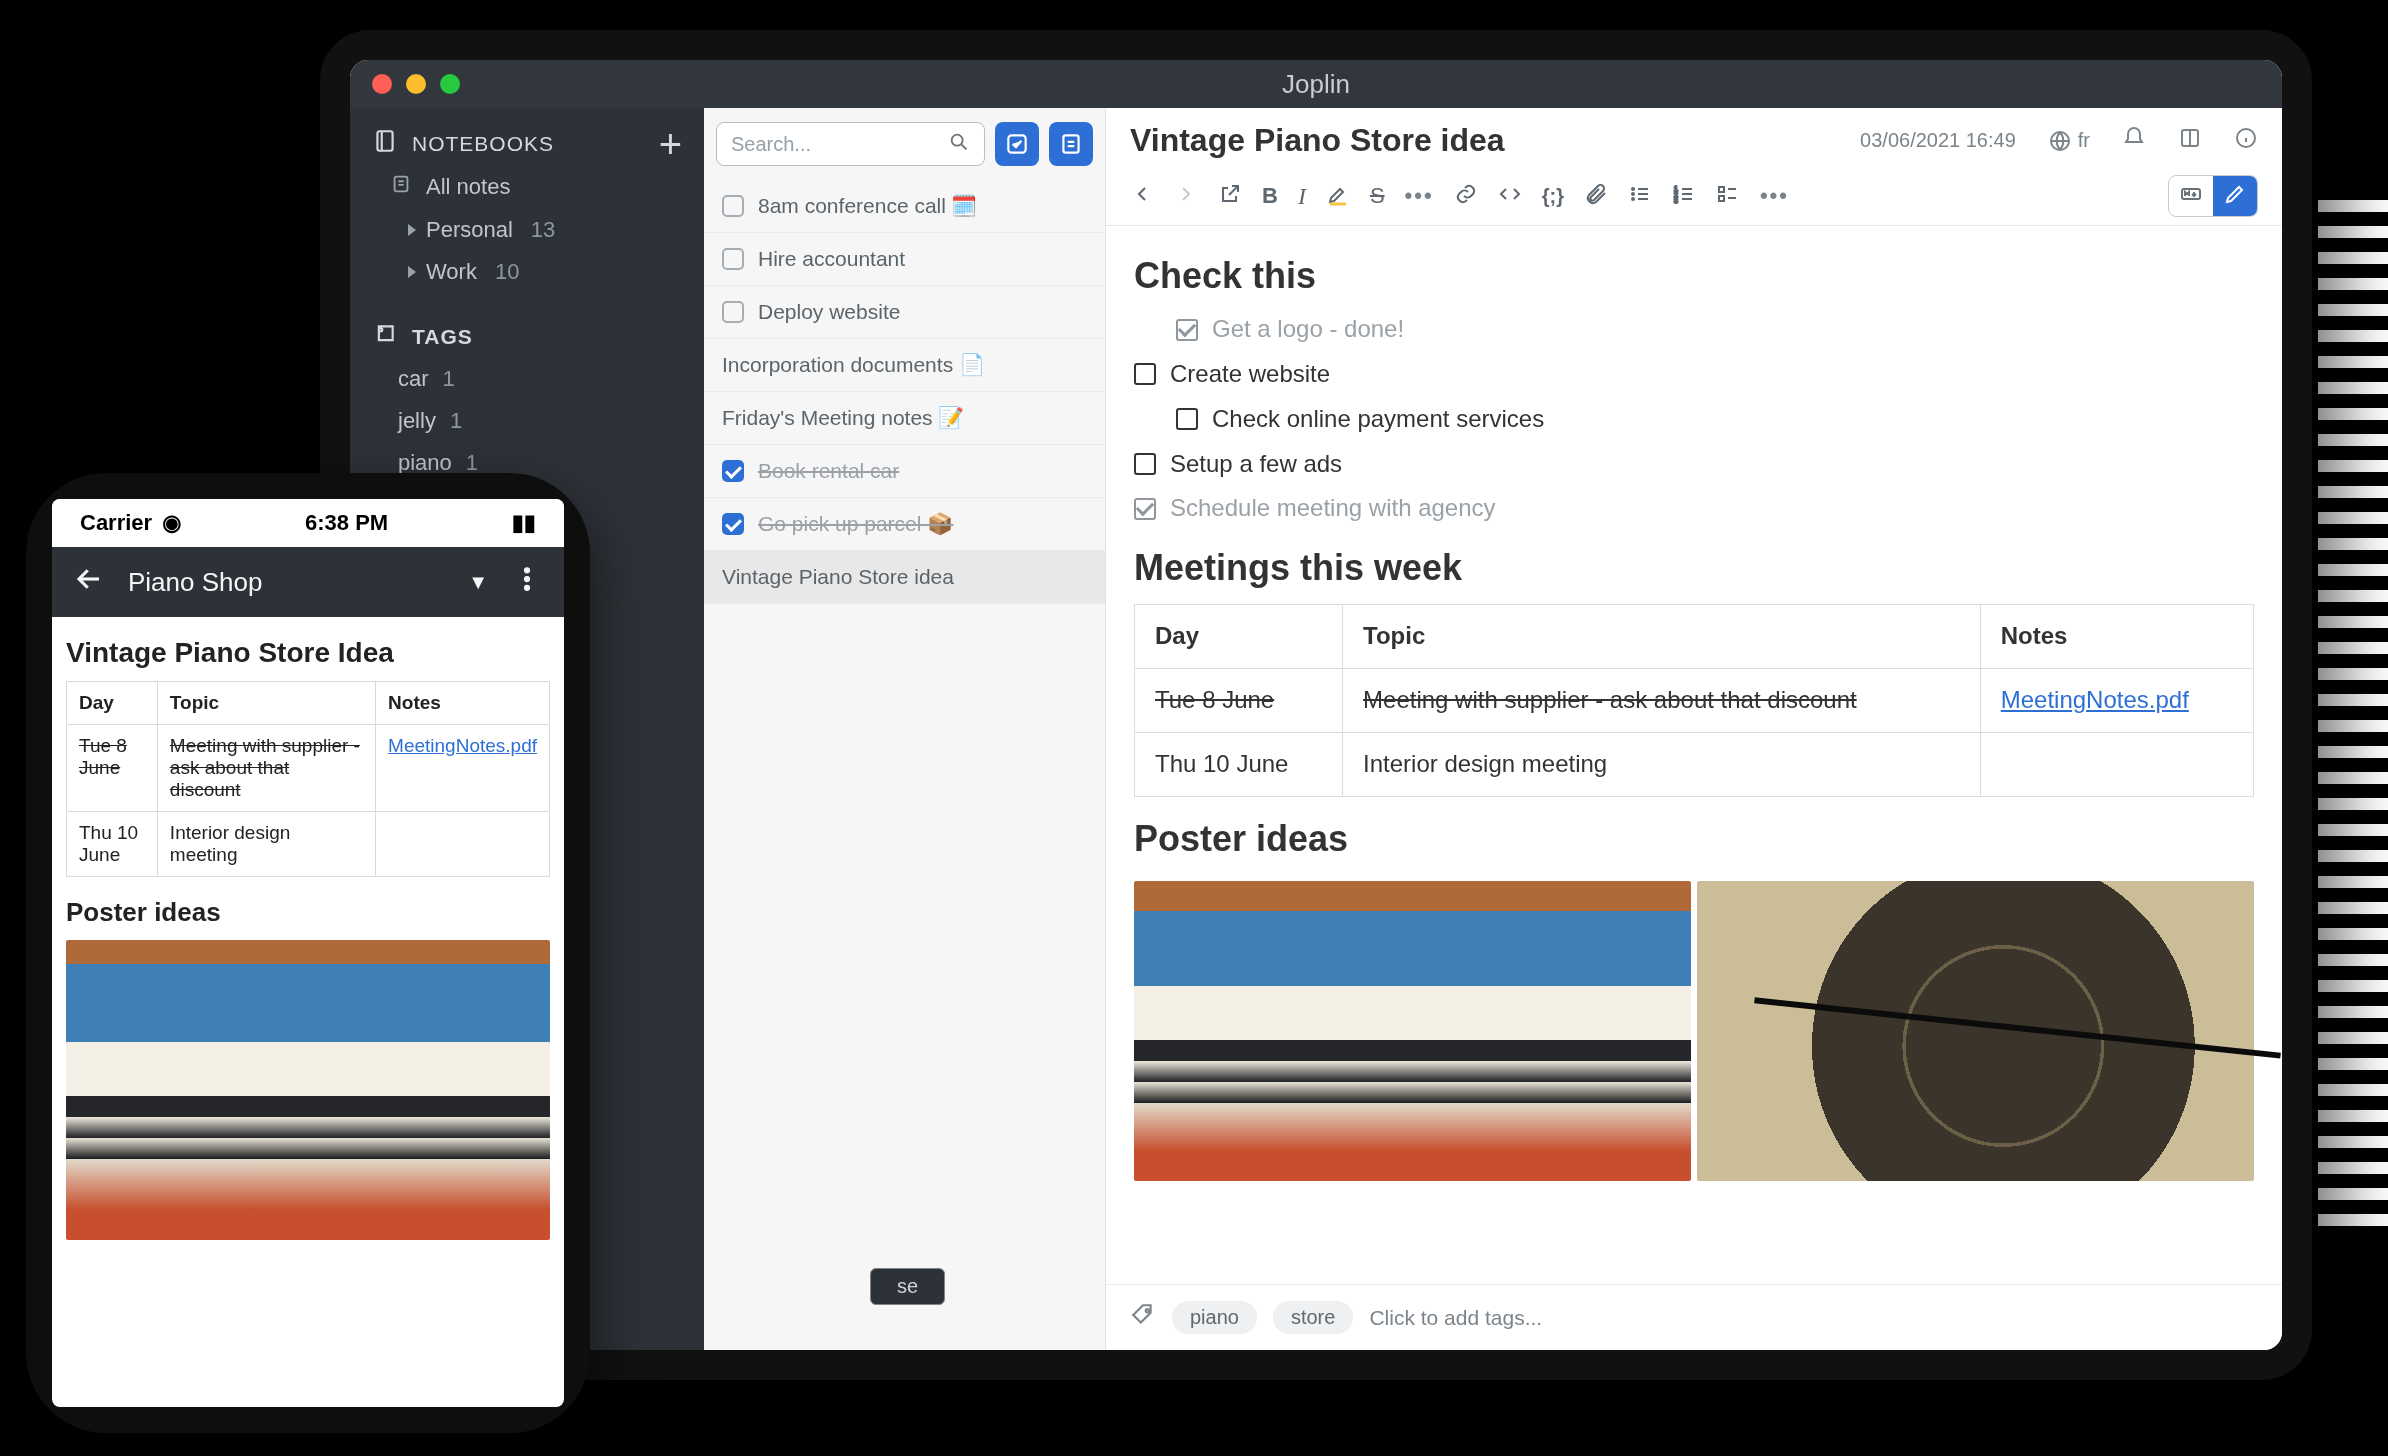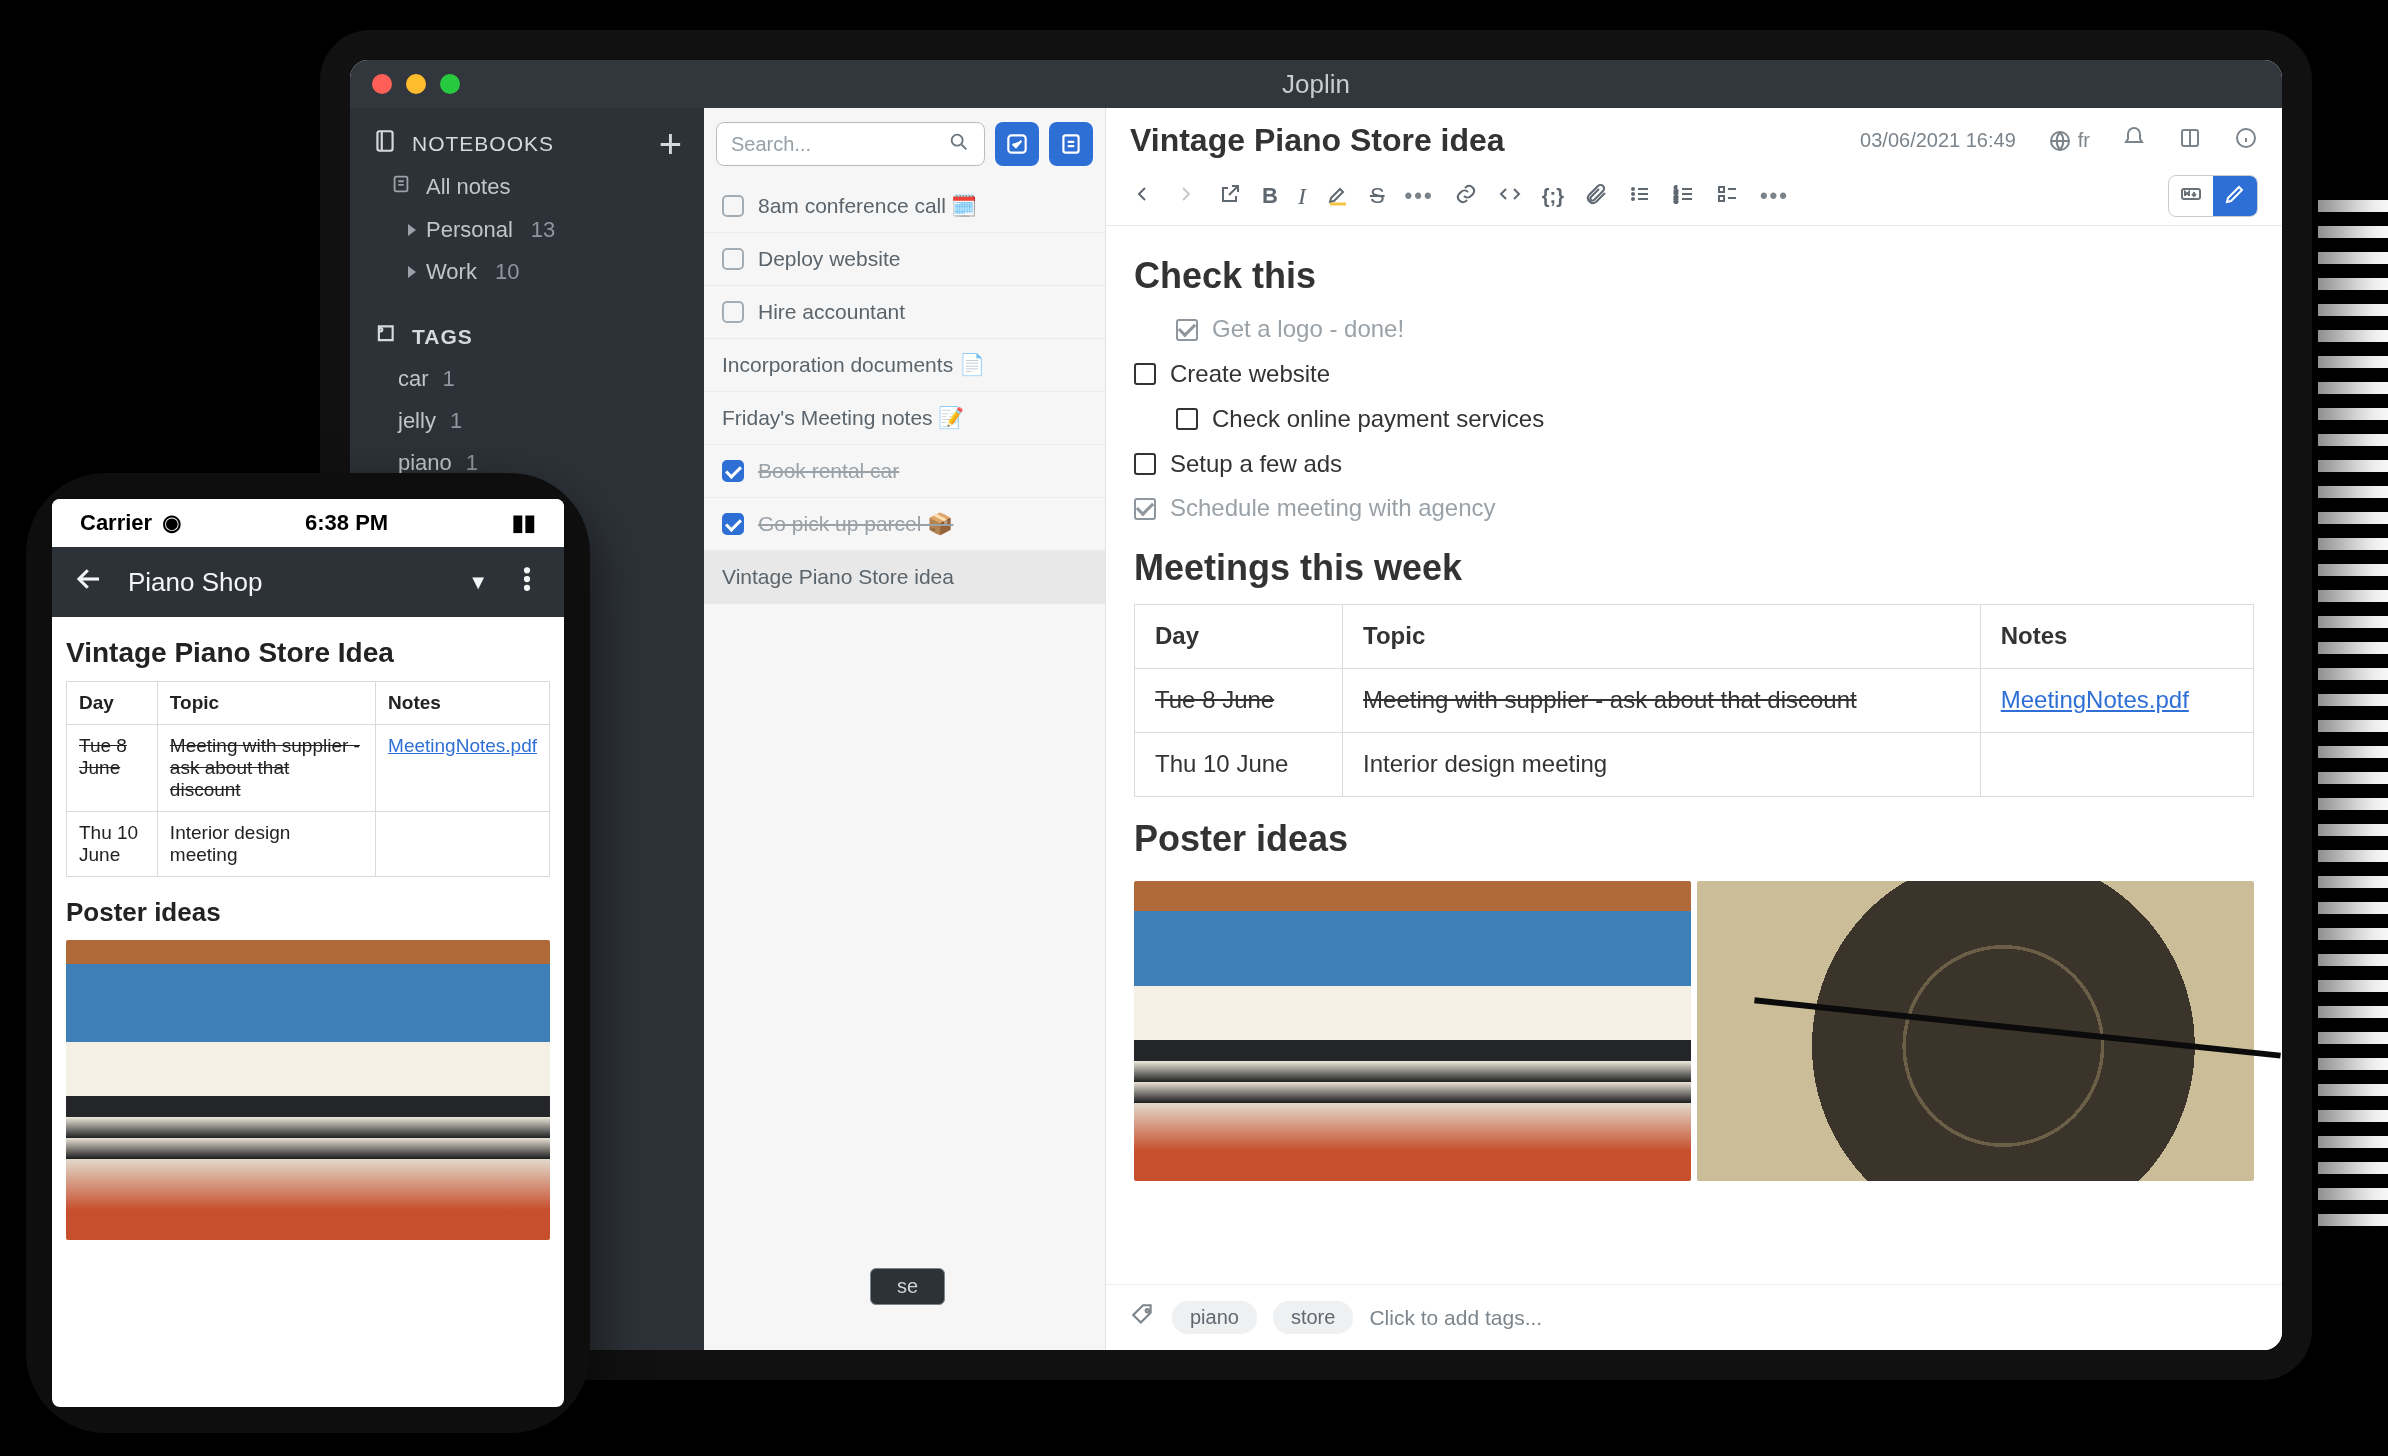--- a/index.html
+++ b/index.html
@@ -247,25 +247,25 @@
               </svg>
             </div>
       </div>
       <div id="nl-items">
             <div class="nl-item">
               <span class="cbx"></span>
               <span>8am conference call 🗓️</span>
             </div>
             <div class="nl-item">
               <span class="cbx"></span>
+              <span>Hire accountant</span>
+            </div>
+            <div class="nl-item">
+              <span class="cbx"></span>
               <span>Deploy website</span>
-            </div>
-            <div class="nl-item">
-              <span class="cbx"></span>
-              <span>Hire accountant</span>
             </div>
             <div class="nl-item">
               <span>Incorporation documents 📄</span>
             </div>
             <div class="nl-item">
               <span>Friday's Meeting notes 📝</span>
             </div>
             <div class="nl-item">
               <span class="cbx checked"></span>
               <span class="strike">Book rental car</span>

